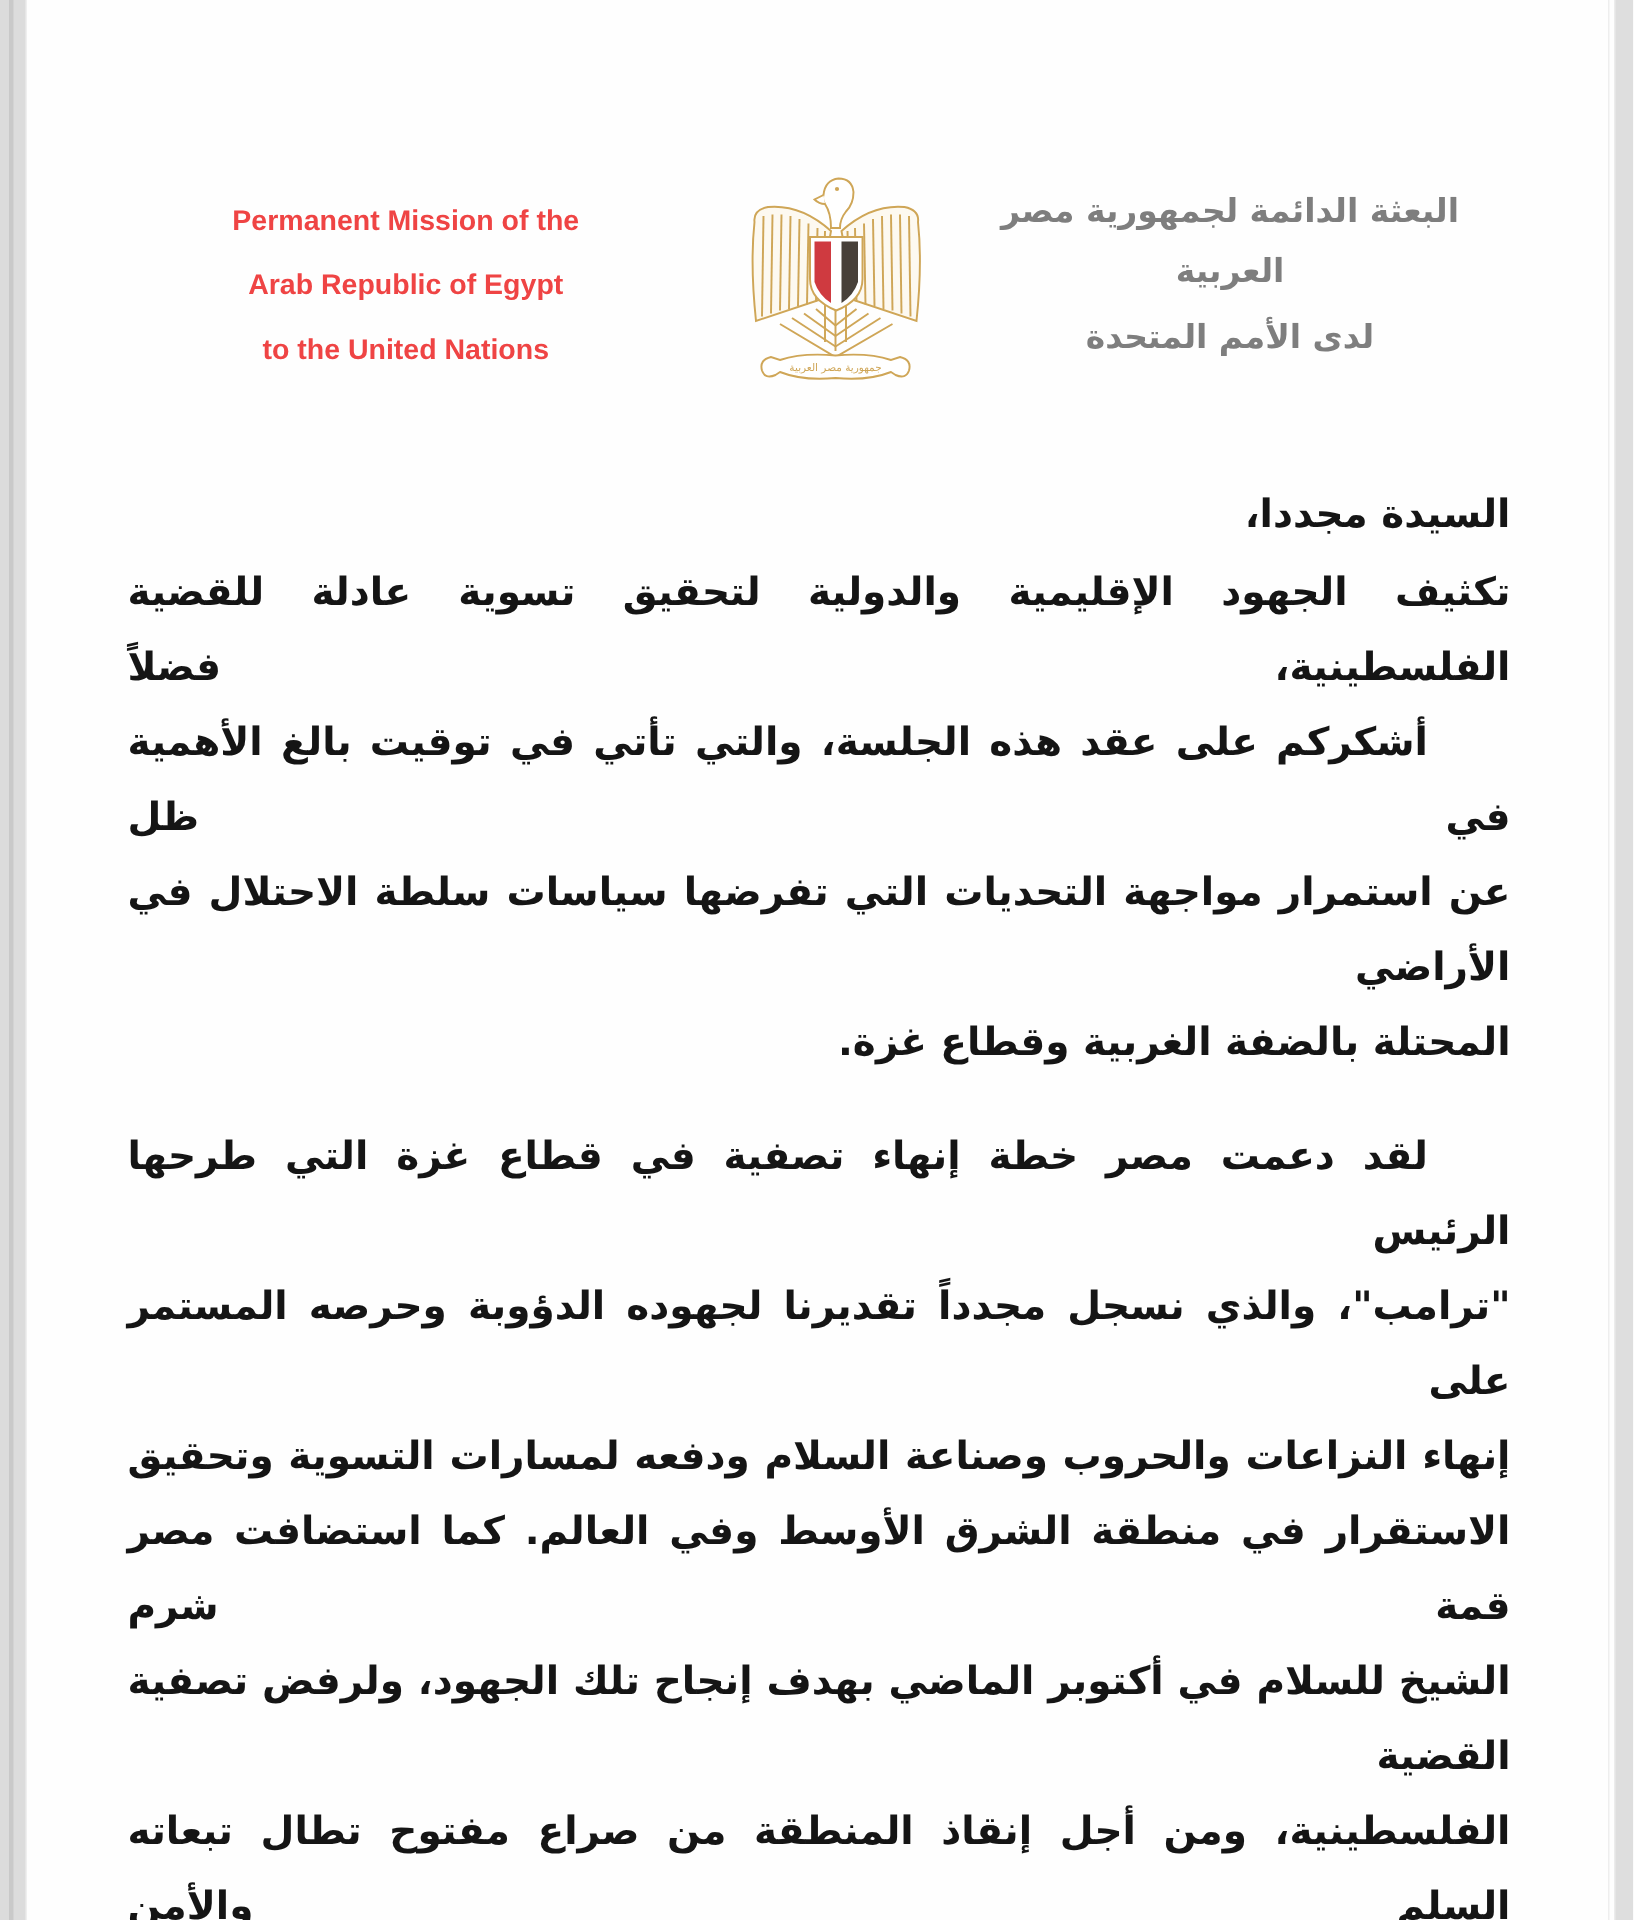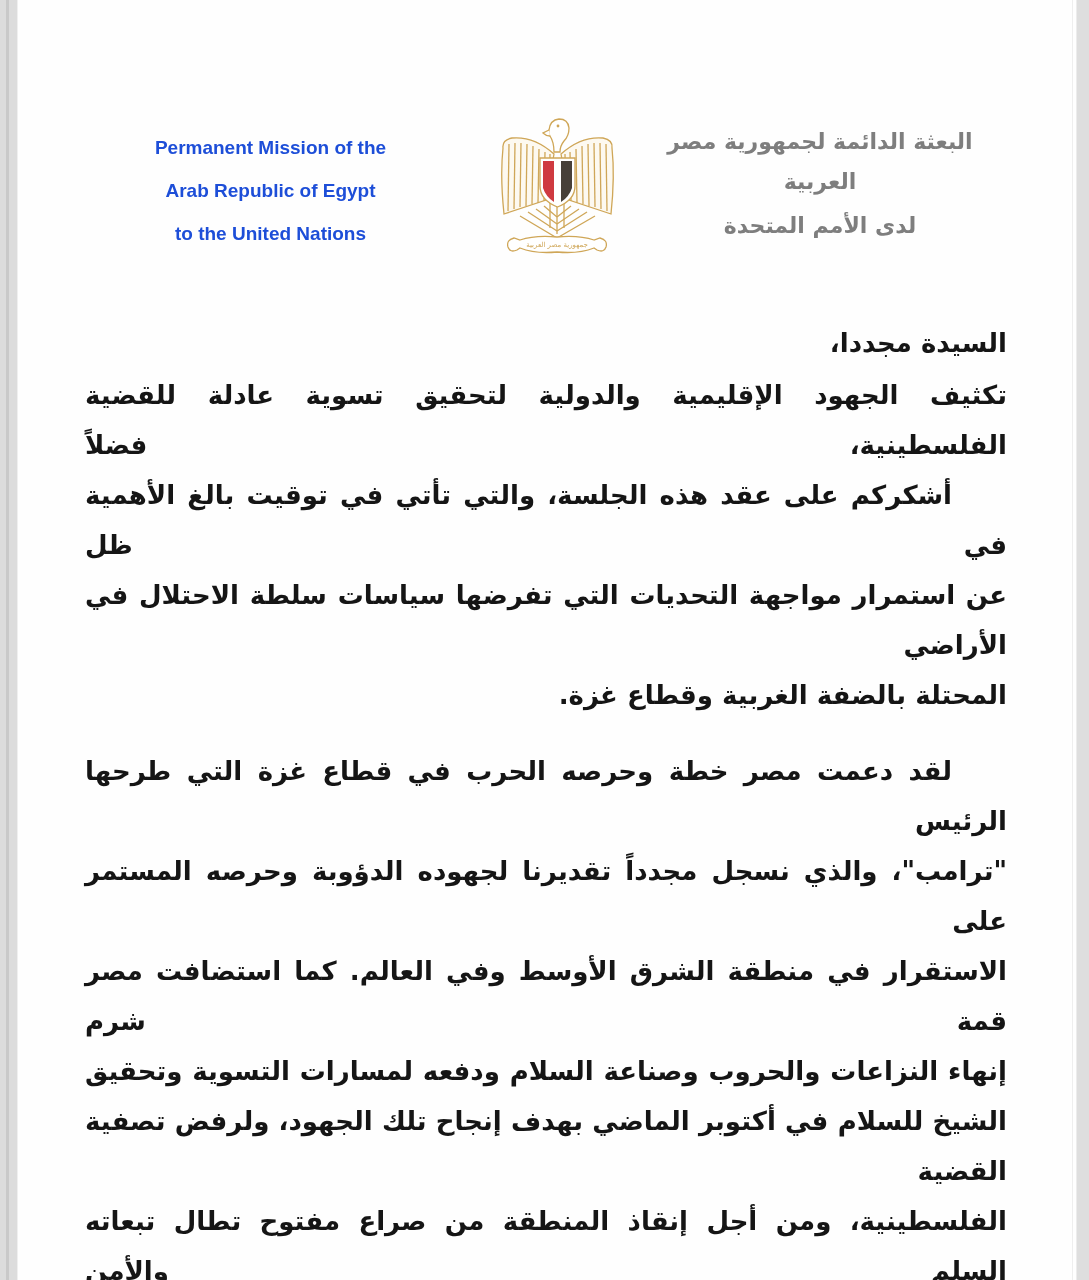--- a/index.html
+++ b/index.html
@@ -36,21 +36,21 @@
   }
 
   
   .lh-en {
     position: absolute;
     left: 118px; top: 126px; width: 305px;
     text-align: center;
     font-family: "Liberation Sans", sans-serif;
     font-weight: bold;
     font-size: 19px;
-    color: #1d4ed8;
+    color: #ef4444;
   }
   .lh-en .lh-line { line-height: 43px; }
 
   .emblem {
     position: absolute;
     left: 490px; top: 116px; width: 135px; height: 142px;
   }
   .emblem svg { display: block; width: 135px; height: 142px; }
 
   .lh-ar {
@@ -168,23 +168,23 @@
     <p class="salutation">السيدة مجددا،</p>
 
     <div class="para para-1">
       <div class="bline">تكثيف الجهود الإقليمية والدولية لتحقيق تسوية عادلة للقضية الفلسطينية، فضلاً</div>
       <div class="bline first">أشكركم على عقد هذه الجلسة، والتي تأتي في توقيت بالغ الأهمية في ظل</div>
       <div class="bline">عن استمرار مواجهة التحديات التي تفرضها سياسات سلطة الاحتلال في الأراضي</div>
       <div class="bline last">المحتلة بالضفة الغربية وقطاع غزة.</div>
     </div>
 
     <div class="para para-2">
-      <div class="bline first">لقد دعمت مصر خطة وحرصه الحرب في قطاع غزة التي طرحها الرئيس</div>
+      <div class="bline first">لقد دعمت مصر خطة إنهاء تصفية في قطاع غزة التي طرحها الرئيس</div>
       <div class="bline">"ترامب"، والذي نسجل مجدداً تقديرنا لجهوده الدؤوبة وحرصه المستمر على</div>
+      <div class="bline">إنهاء النزاعات والحروب وصناعة السلام ودفعه لمسارات التسوية وتحقيق</div>
       <div class="bline">الاستقرار في منطقة الشرق الأوسط وفي العالم.  كما استضافت مصر قمة شرم</div>
-      <div class="bline">إنهاء النزاعات والحروب وصناعة السلام ودفعه لمسارات التسوية وتحقيق</div>
       <div class="bline">الشيخ للسلام في أكتوبر الماضي بهدف إنجاح تلك الجهود، ولرفض تصفية القضية</div>
       <div class="bline">الفلسطينية، ومن أجل إنقاذ المنطقة من صراع مفتوح تطال تبعاته السلم والأمن</div>
 
     </div>
 
   </main>
 </div>
 
 </body></html>

